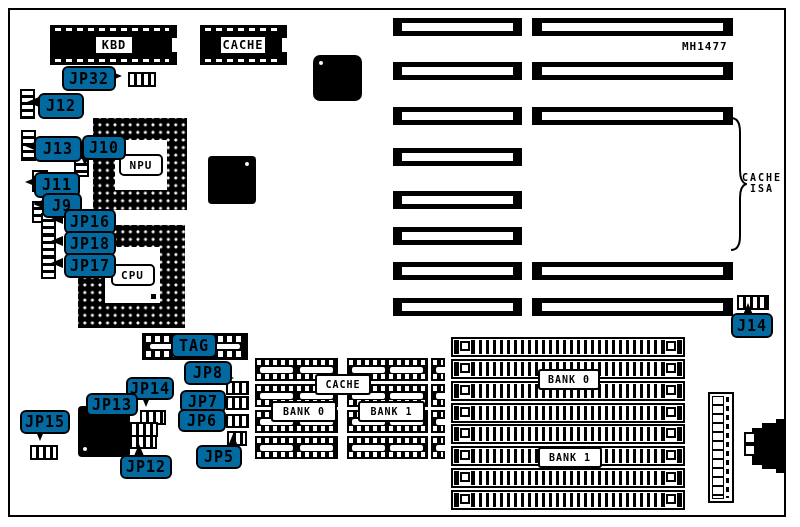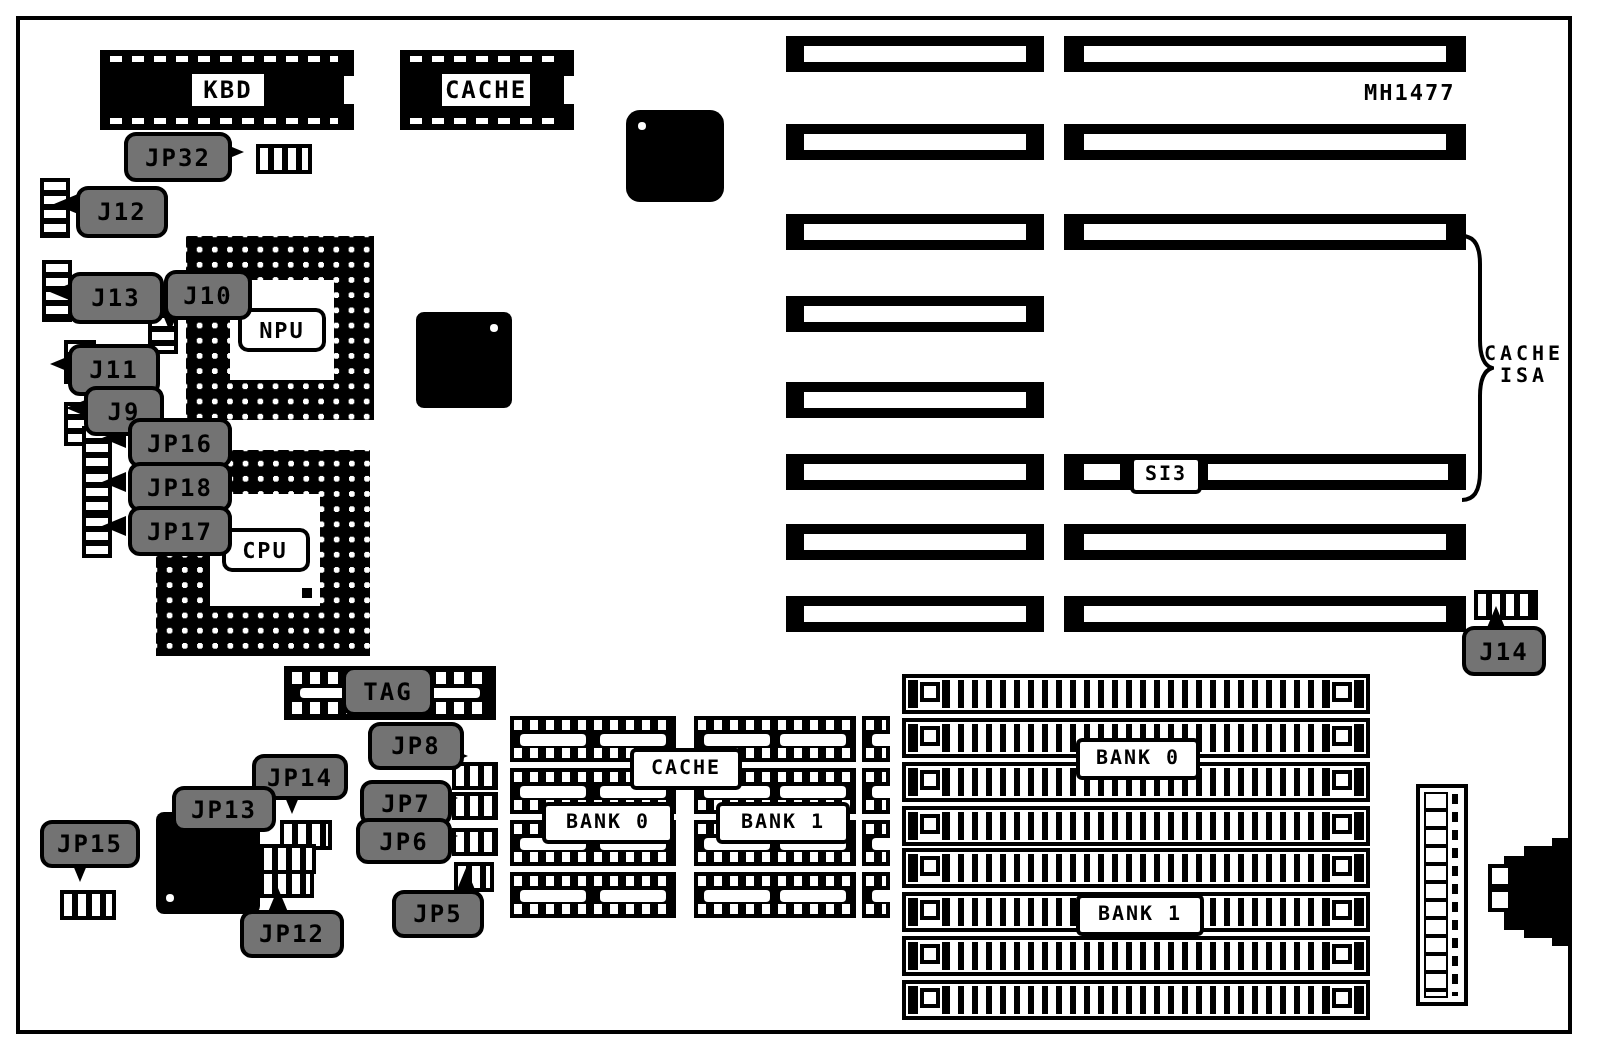--- a/index.html
+++ b/index.html
@@ -2,23 +2,23 @@
 <html><head>
 <meta charset="utf-8">
 <style>
   html,body{margin:0;padding:0;background:#fff}
   .stage{position:relative;width:800px;height:527px;background:#fff;overflow:hidden;
          font-family:"DejaVu Sans Mono",monospace;color:#000}
   .abs{position:absolute}
   .frame{left:8px;top:8px;width:774px;height:505px;border:2px solid #000}
 
   
-  .callout{background:#737373;border:2px solid #000;border-radius:6px;z-index:30;
+  .callout{background:#0369a1;border:2px solid #000;border-radius:6px;z-index:30;
            display:flex;align-items:center;justify-content:center;
-           font-weight:bold;font-size:12px;letter-spacing:1px}
+           font-weight:bold;font-size:15px;letter-spacing:1px}
   
   .boxlabel{background:#fff;border:2px solid #000;border-radius:3px;z-index:20;
             display:flex;align-items:center;justify-content:center;
             font-weight:bold;font-size:10px;letter-spacing:1px}
   .plain-label{background:#fff;z-index:20;display:flex;align-items:center;justify-content:center;
                font-weight:bold;font-size:12px;letter-spacing:1px}
 
   
   .tail{width:0;height:0;z-index:25}
   .tl{border-top:5px solid transparent;border-bottom:5px solid transparent;border-right:12px solid #000}
@@ -180,25 +180,20 @@
 
   <div class="abs slot" style="left:532px;top:18px;width:201px;height:18px">
       <i class="bar" style="left:10px;right:10px"></i>
     </div>
   <div class="abs slot" style="left:532px;top:62px;width:201px;height:18px">
       <i class="bar" style="left:10px;right:10px"></i>
     </div>
   <div class="abs slot" style="left:532px;top:107px;width:201px;height:18px">
       <i class="bar" style="left:10px;right:10px"></i>
     </div>
-  <div class="abs slot" style="left:532px;top:227px;width:201px;height:18px">
-    <i class="bar" style="left:10px;width:18px"></i>
-    <span class="boxlabel slabel" style="left:33px;width:32px;height:15px">SI3</span>
-    <i class="bar" style="left:72px;right:9px"></i>
-  </div>
   <div class="abs slot" style="left:532px;top:262px;width:201px;height:18px">
       <i class="bar" style="left:10px;right:10px"></i>
     </div>
   <div class="abs slot" style="left:532px;top:298px;width:201px;height:18px">
       <i class="bar" style="left:10px;right:10px"></i>
     </div>
 
   <div class="abs txt" style="left:682px;top:40px;font-size:11px;letter-spacing:1px">MH1477</div>
   <svg class="abs" style="left:729px;top:116px" width="18" height="136" viewBox="0 0 18 136">
     <path d="M2,2 Q11,2 11,16 L11,54 Q11,66 17,68 Q11,70 11,82 L11,120 Q11,134 2,134" fill="none" stroke="#000" stroke-width="2"></path>

